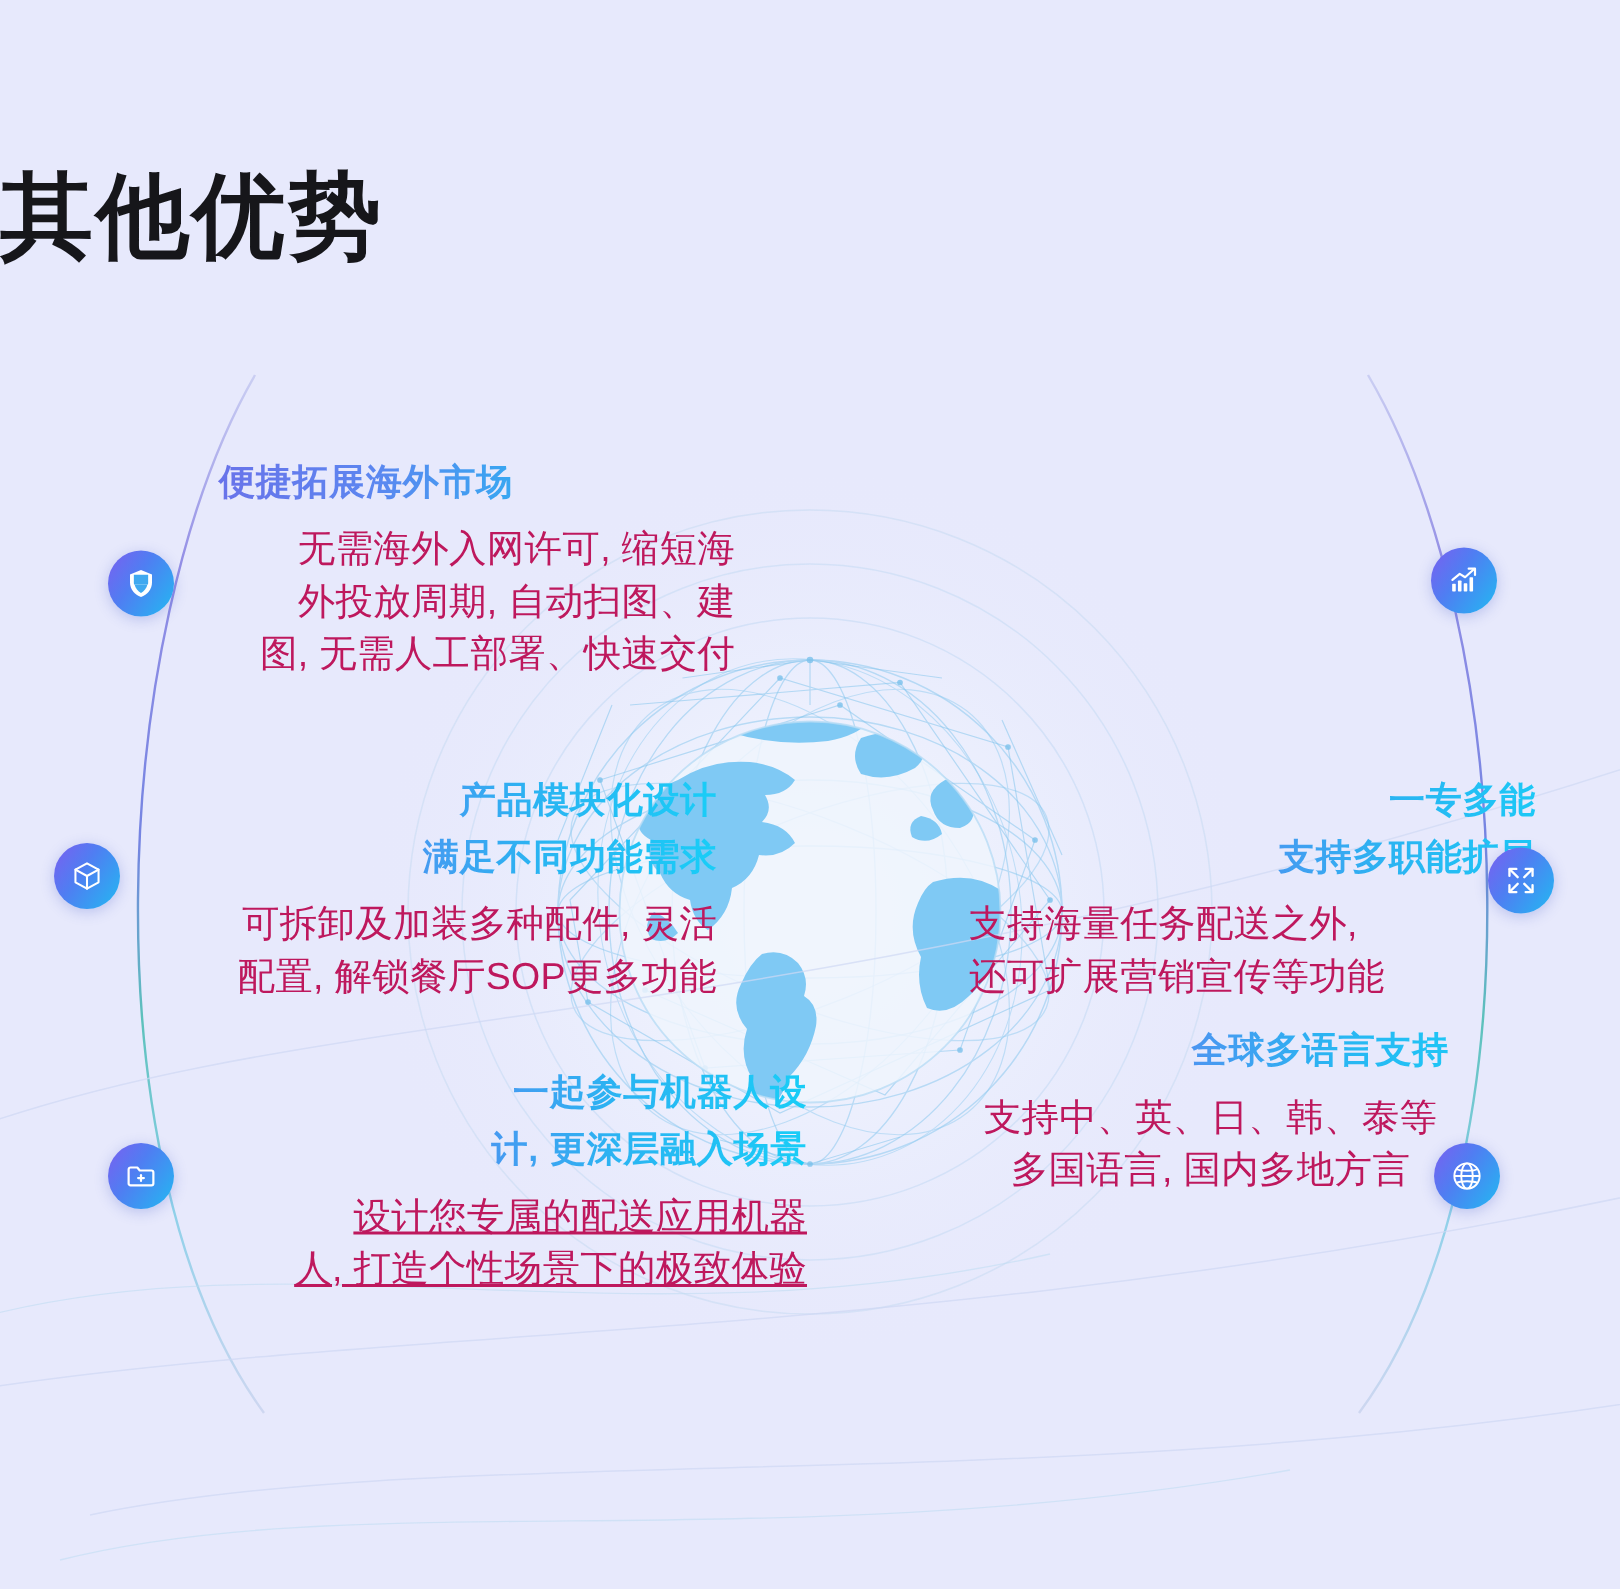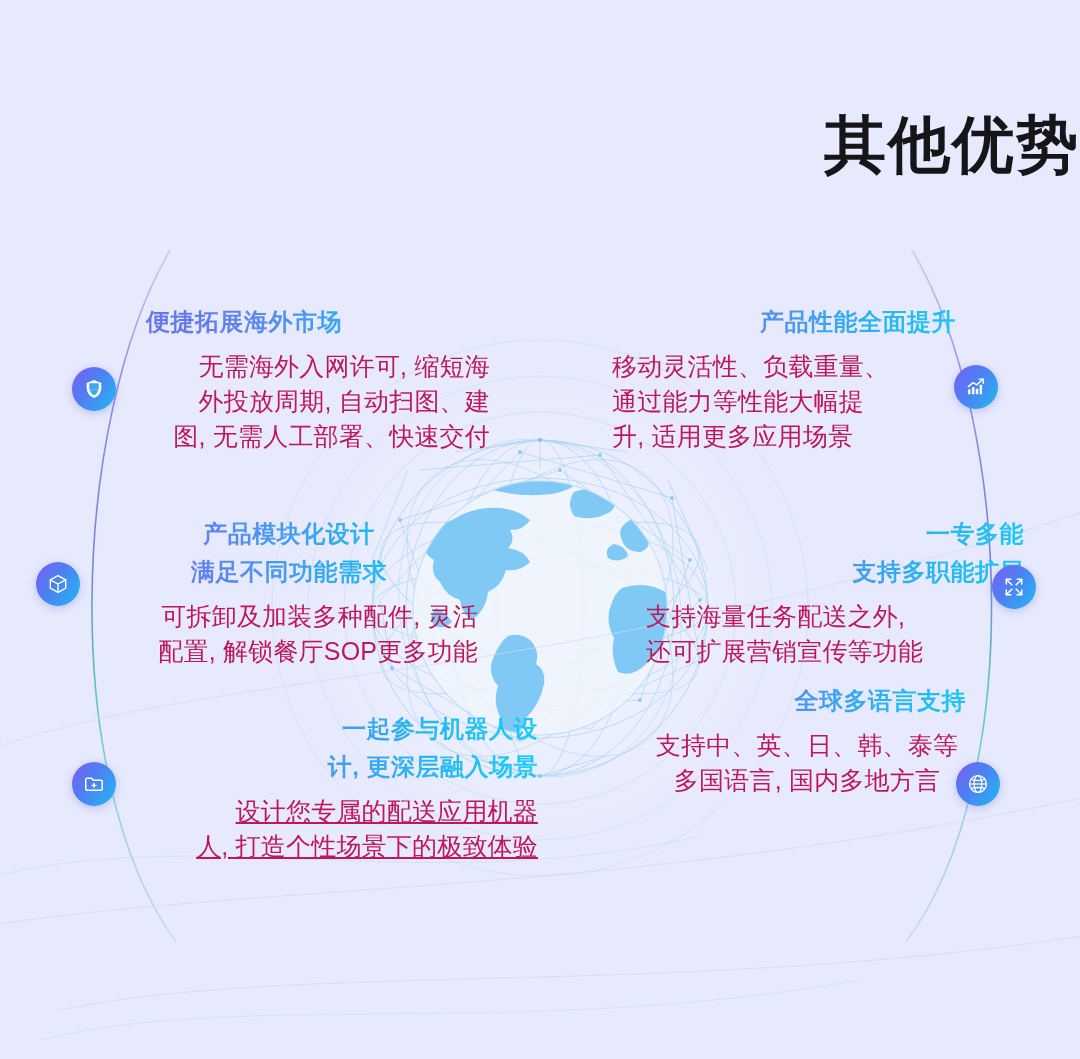--- a/index.html
+++ b/index.html
@@ -21,21 +21,21 @@
   #bg-art {
     position:absolute; left:0; top:0;
     width:1080px; height:1059px;
     pointer-events:none;
   }
 
   
   #page-title {
     position:absolute;
     top:108px; left:0; width:1080px;
-    text-align:right;
+    text-align:left;
     font-size:62px;
     line-height:74px;
     font-weight:700;
     color:#16161a;
     letter-spacing:2px;
   }
 
   
   .feature { position:absolute; }
   .feature .f-head {
@@ -61,21 +61,21 @@
 
   .f-tl { left:118px;  top:303px; width:372px; text-align:right; }
   .f-tl .f-head { text-align:left; padding-left:28px; }
   .f-tl .f-body { text-align:right; }
 
   .f-tr { left:612px;  top:303px; width:372px; text-align:left; }
   .f-tr .f-head { text-align:right; padding-right:28px; }
   .f-tr .f-body { text-align:left; }
 
   .f-ml { left:78px;   top:515px; width:400px; }
-  .f-ml .f-head { text-align:center; padding-left:22px; }
+  .f-ml .f-head { text-align:right; padding-left:22px; }
   .f-ml .f-body { text-align:right; }
 
   .f-mr { left:646px;  top:515px; width:400px; }
   .f-mr .f-head { text-align:right; padding-right:22px; }
   .f-mr .f-body { text-align:left; }
 
   .f-bl { left:118px;  top:710px; width:420px; }
   .f-bl .f-head { text-align:right; padding-left:38px; }
   .f-bl .f-body { text-align:right;text-decoration:underline; }
 
@@ -231,26 +231,20 @@
 
   <h1 id="page-title">其他优势</h1>
 
   <div class="feature f-tl">
     <div class="f-head">便捷拓展海外市场</div>
     <div class="f-body">无需海外入网许可, 缩短海
 外投放周期, 自动扫图、建
 图, 无需人工部署、快速交付</div>
   </div>
 
-  <div class="feature f-tr">
-    <div class="f-head">产品性能全面提升</div>
-    <div class="f-body">移动灵活性、负载重量、
-通过能力等性能大幅提
-升, 适用更多应用场景</div>
-  </div>
 
   <div class="feature f-ml">
     <div class="f-head">产品模块化设计
 满足不同功能需求</div>
     <div class="f-body">可拆卸及加装多种配件, 灵活
 配置, 解锁餐厅SOP更多功能</div>
   </div>
 
   <div class="feature f-mr">
     <div class="f-head">一专多能

